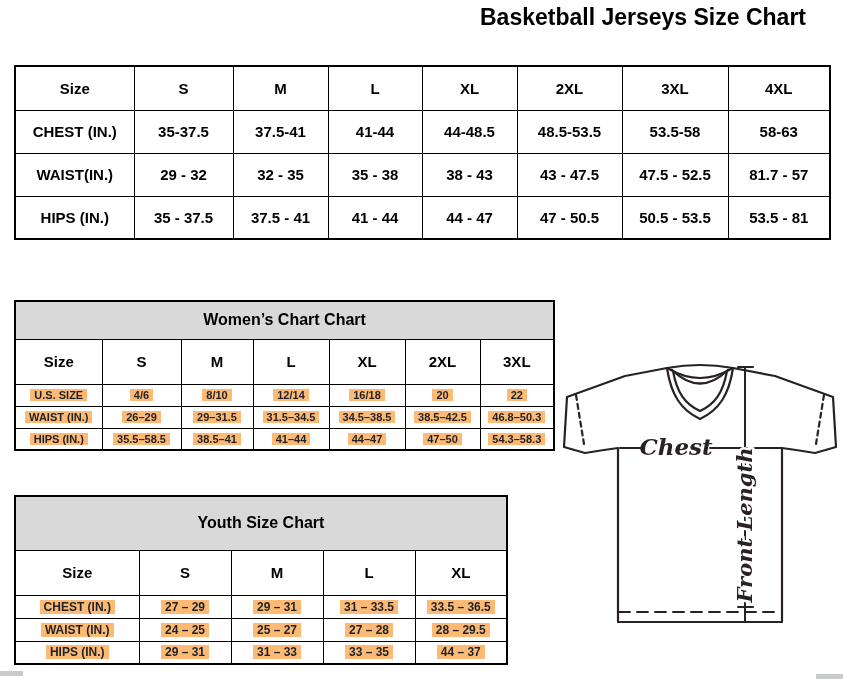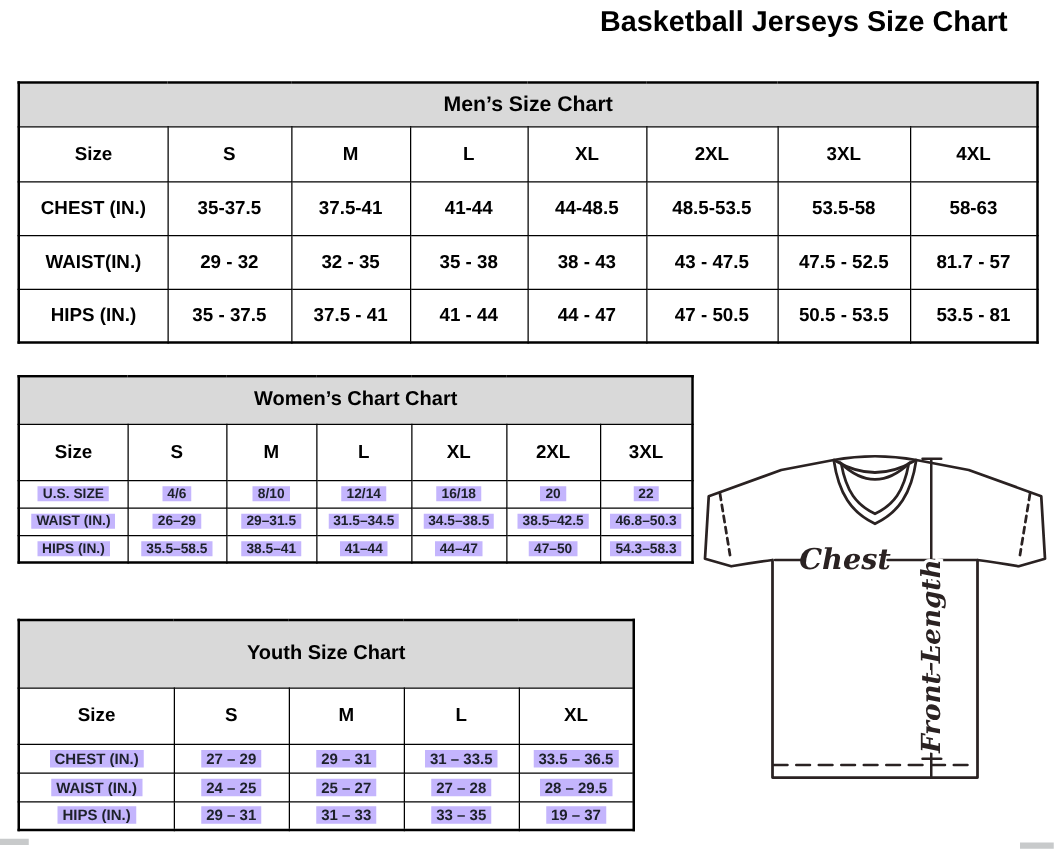--- a/index.html
+++ b/index.html
@@ -16,21 +16,21 @@
   
   .womens{left:14px;top:300px;width:539px;}
   .womens tr.band{height:38px;} .womens tr.band td{font-size:16px;}
   .womens tr.head{height:45px;} .womens tr.head td{font-size:15px;}
   .womens tr.data{height:22px;} .womens tr.data td{font-size:11px;color:#1d212a;}
   
   .youth{left:14px;top:495px;width:492px;}
   .youth tr.band{height:54px;} .youth tr.band td{font-size:16px;}
   .youth tr.head{height:45px;} .youth tr.head td{font-size:15px;}
   .youth tr.data{height:23px;} .youth tr.data td{font-size:12px;color:#1d212a;}
-  .hl{background:#c4b5fd;padding:0 4px;display:inline-block;}
+  .hl{background:#fdba74;padding:0 4px;display:inline-block;}
   
   .jersey{position:absolute;left:553px;top:353px;width:290px;height:276px;}
   .frag{position:absolute;background:#c8cacb;}
   .frag.left{left:0;top:671px;width:23px;height:5px;}
   .frag.right{left:816px;top:674px;width:27px;height:5px;}
 </style>
 </head>
 <body>
 
 <h1 class="page-title">Basketball Jerseys Size Chart</h1>
@@ -40,23 +40,20 @@
       <col style="width:119px">
       <col style="width:99px">
       <col style="width:95px">
       <col style="width:94px">
       <col style="width:95px">
       <col style="width:105px">
       <col style="width:106px">
       <col style="width:102px">
     </colgroup>
   <tbody>
-      <tr class="band">
-        <td colspan="8">Men’s Size Chart</td>
-      </tr>
   <tr class="head">
     <td>Size</td>
     <td>S</td>
     <td>M</td>
     <td>L</td>
     <td>XL</td>
     <td>2XL</td>
     <td>3XL</td>
     <td>4XL</td>
   </tr>
@@ -177,21 +174,21 @@
     <td><span class="hl">24 – 25</span></td>
     <td><span class="hl">25 – 27</span></td>
     <td><span class="hl">27 – 28</span></td>
     <td><span class="hl">28 – 29.5</span></td>
   </tr>
   <tr class="data">
     <td><span class="hl">HIPS (IN.)</span></td>
     <td><span class="hl">29 – 31</span></td>
     <td><span class="hl">31 – 33</span></td>
     <td><span class="hl">33 – 35</span></td>
-    <td><span class="hl">19 – 37</span></td>
+    <td><span class="hl">44 – 37</span></td>
   </tr>
 </tbody>
   </table>
 
 <svg class="jersey" viewBox="0 0 290 276" xmlns="http://www.w3.org/2000/svg">
   <g stroke="#2a2222" fill="none" stroke-width="2.2" stroke-linejoin="round" stroke-linecap="round">
 
     <path fill="#ffffff" d="M114,15 L72,23 L14,44 L11,94 L32,100 Q50,97 65,95 L65,269 L229,269 L229,95 Q244,97 262,100 L283,94 L280,44 L222,23 L180,15 Q147,9 114,15 Z"></path>
 
     <path d="M116,16 Q147,34 178,16"></path>

